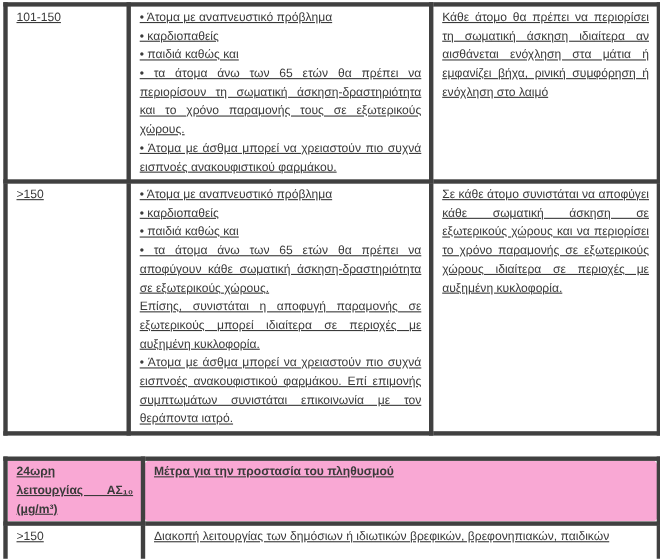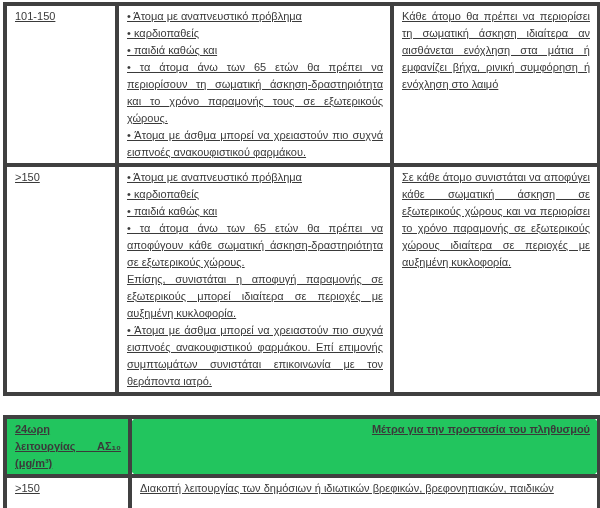--- a/index.html
+++ b/index.html
@@ -41,31 +41,31 @@
   .t1 .c3 { width: 207px; }
   .t1 .r1 td { height: 144px; }
   .t1 .r2 td { height: 209px; }
   .lvl { text-align: left; }
   .lvl span { display: block; }
   
   .t2 { margin-top: 19px; }
   .t2 .c1 { width: 125px; }
   .t2 .c2 { width: 469px; }
   .t2 .hdr td {
-    background: #22c55e;
+    background: #f9a8d4;
     font-weight: bold;
     height: 50px;
   }
   .t2 .dr td { height: 62px; }
   .hl { display: block; }
   .spread {
     text-align: justify;
     text-align-last: justify;
   }
-  .center { text-align: right; border-radius: 10px; }
+  .center { text-align: left; border-radius: 10px; }
 </style>
 </head>
 <body>
 
 <div class="doc">
 
   <table class="t1">
     <colgroup>
         <col class="c1">
         <col class="c2">

